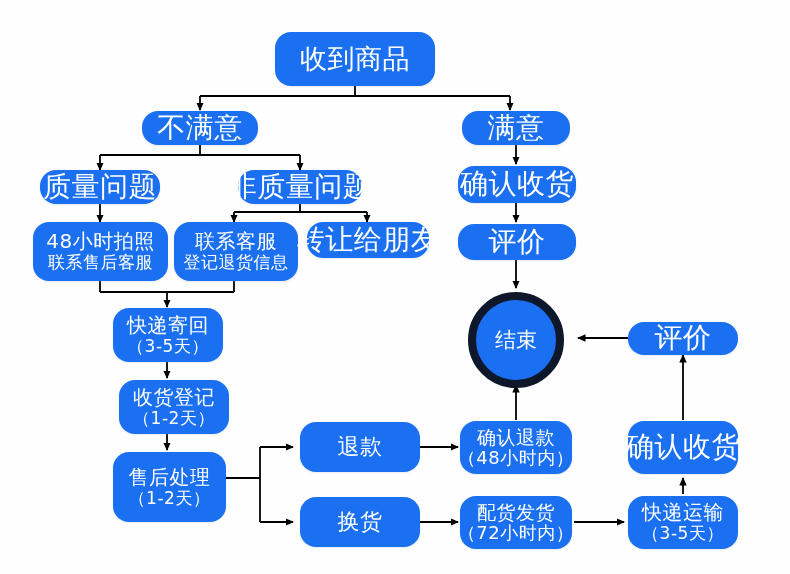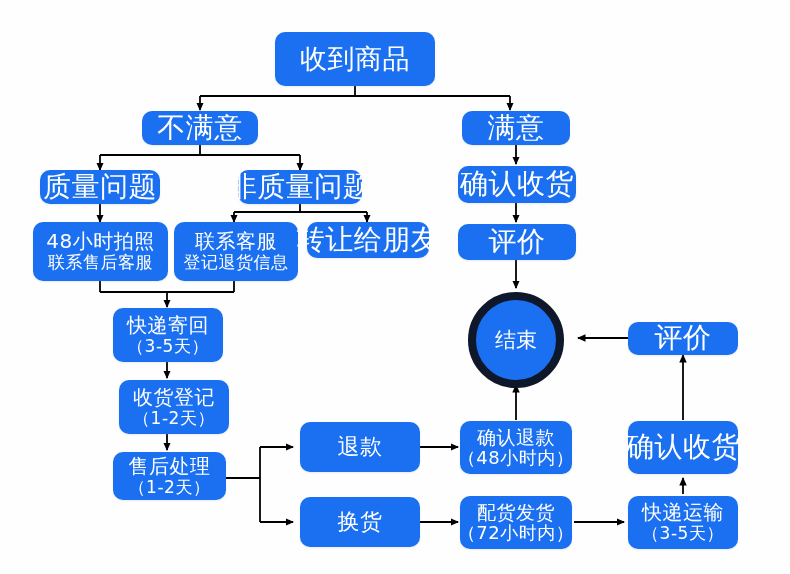--- a/index.html
+++ b/index.html
@@ -23,21 +23,21 @@
     top: 0;
     width: 790px;
     height: 574px;
     pointer-events: none;
   }
   .node {
     position: absolute;
     box-sizing: border-box;
     background: #1a70f0;
     color: #ffffff;
-    border-radius: 10px;
+    border-radius: 16px;
     display: flex;
     flex-direction: column;
     align-items: center;
     justify-content: center;
     text-align: center;
     line-height: 1.16;
     letter-spacing: 0.5px;
     z-index: 2;
     box-shadow: 0 1px 2px rgba(120,150,200,0.18);
   }
@@ -175,21 +175,21 @@
   <div class="node sz-two" style="left:113px; top:308px; width:110px; height:54px;">
     <span class="l1">快递寄回</span>
     <span class="l2">（3-5天）</span>
   </div>
 
   <div class="node sz-two" style="left:119px; top:380px; width:110px; height:54px;">
     <span class="l1">收货登记</span>
     <span class="l2">（1-2天）</span>
   </div>
 
-  <div class="node sz-two" style="left:113px; top:452px; width:113px; height:48px;">
+  <div class="node sz-two" style="left:113px; top:452px; width:113px; height:70px;">
     <span class="l1">售后处理</span>
     <span class="l2">（1-2天）</span>
   </div>
 
   <div class="node sz-lg" style="left:300px; top:422px; width:120px; height:50px;">
     <span class="l1">退款</span>
   </div>
 
   <div class="node sz-lg" style="left:300px; top:497px; width:120px; height:50px;">
     <span class="l1">换货</span>

